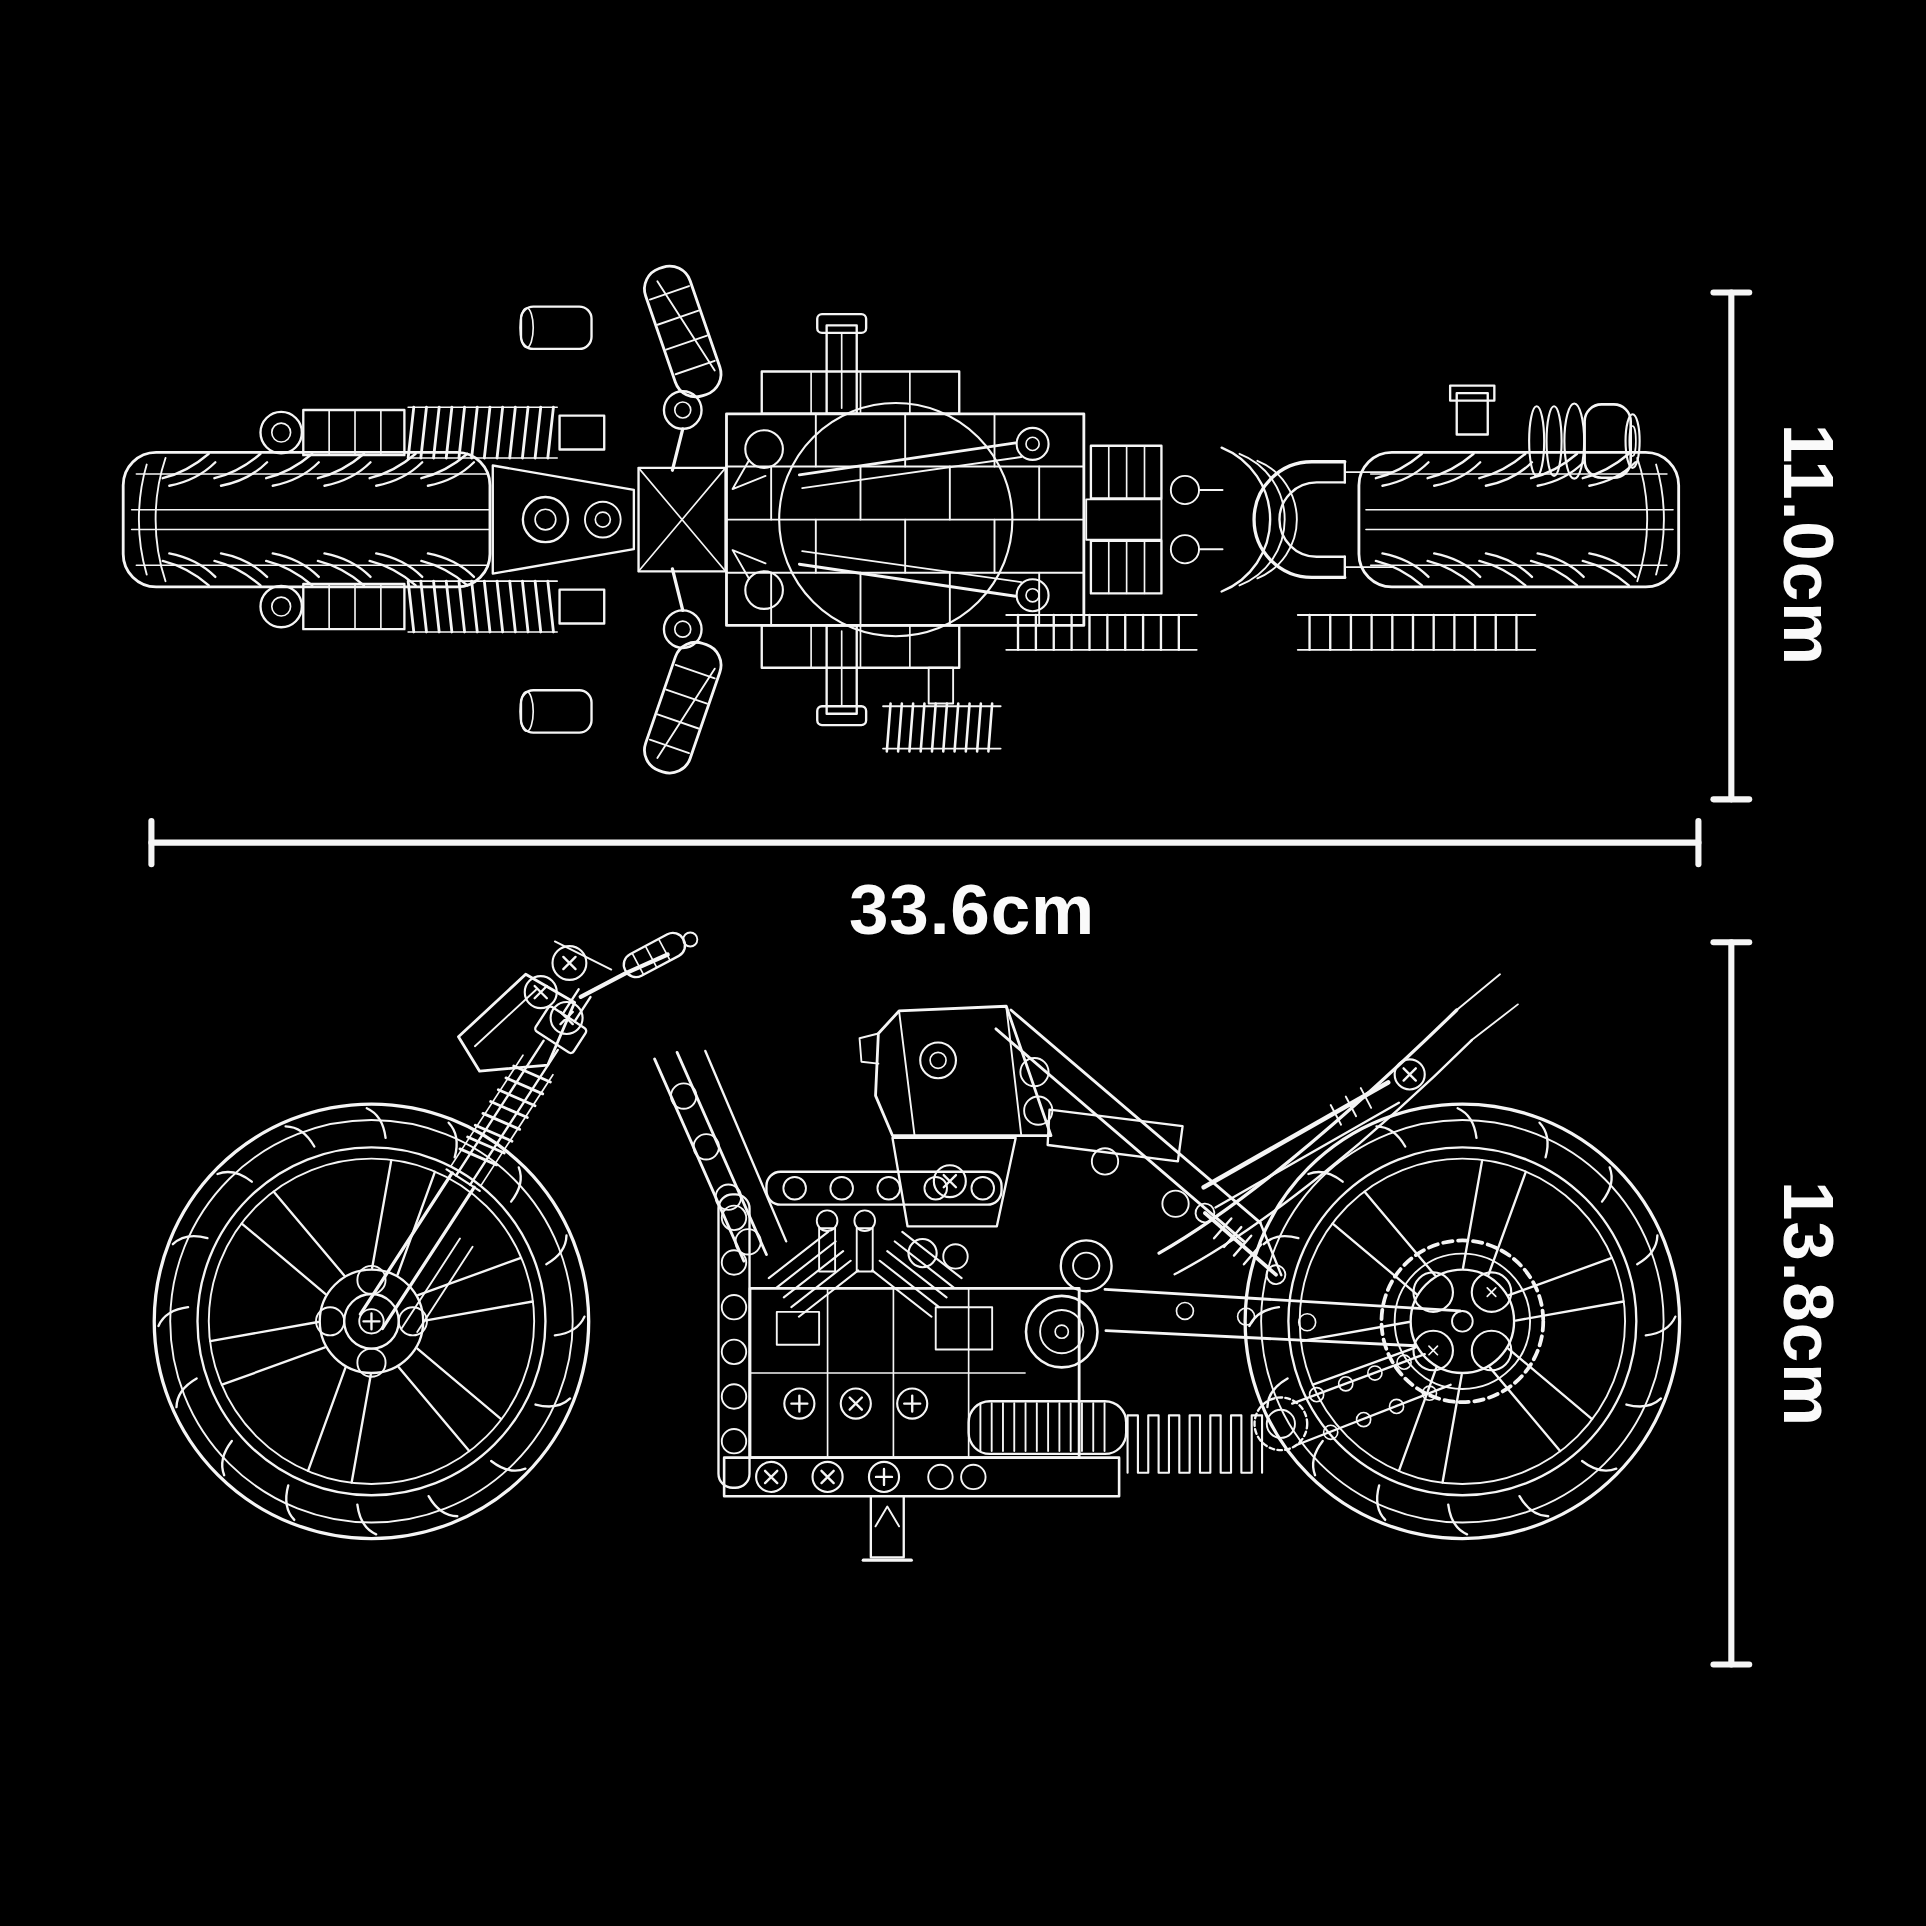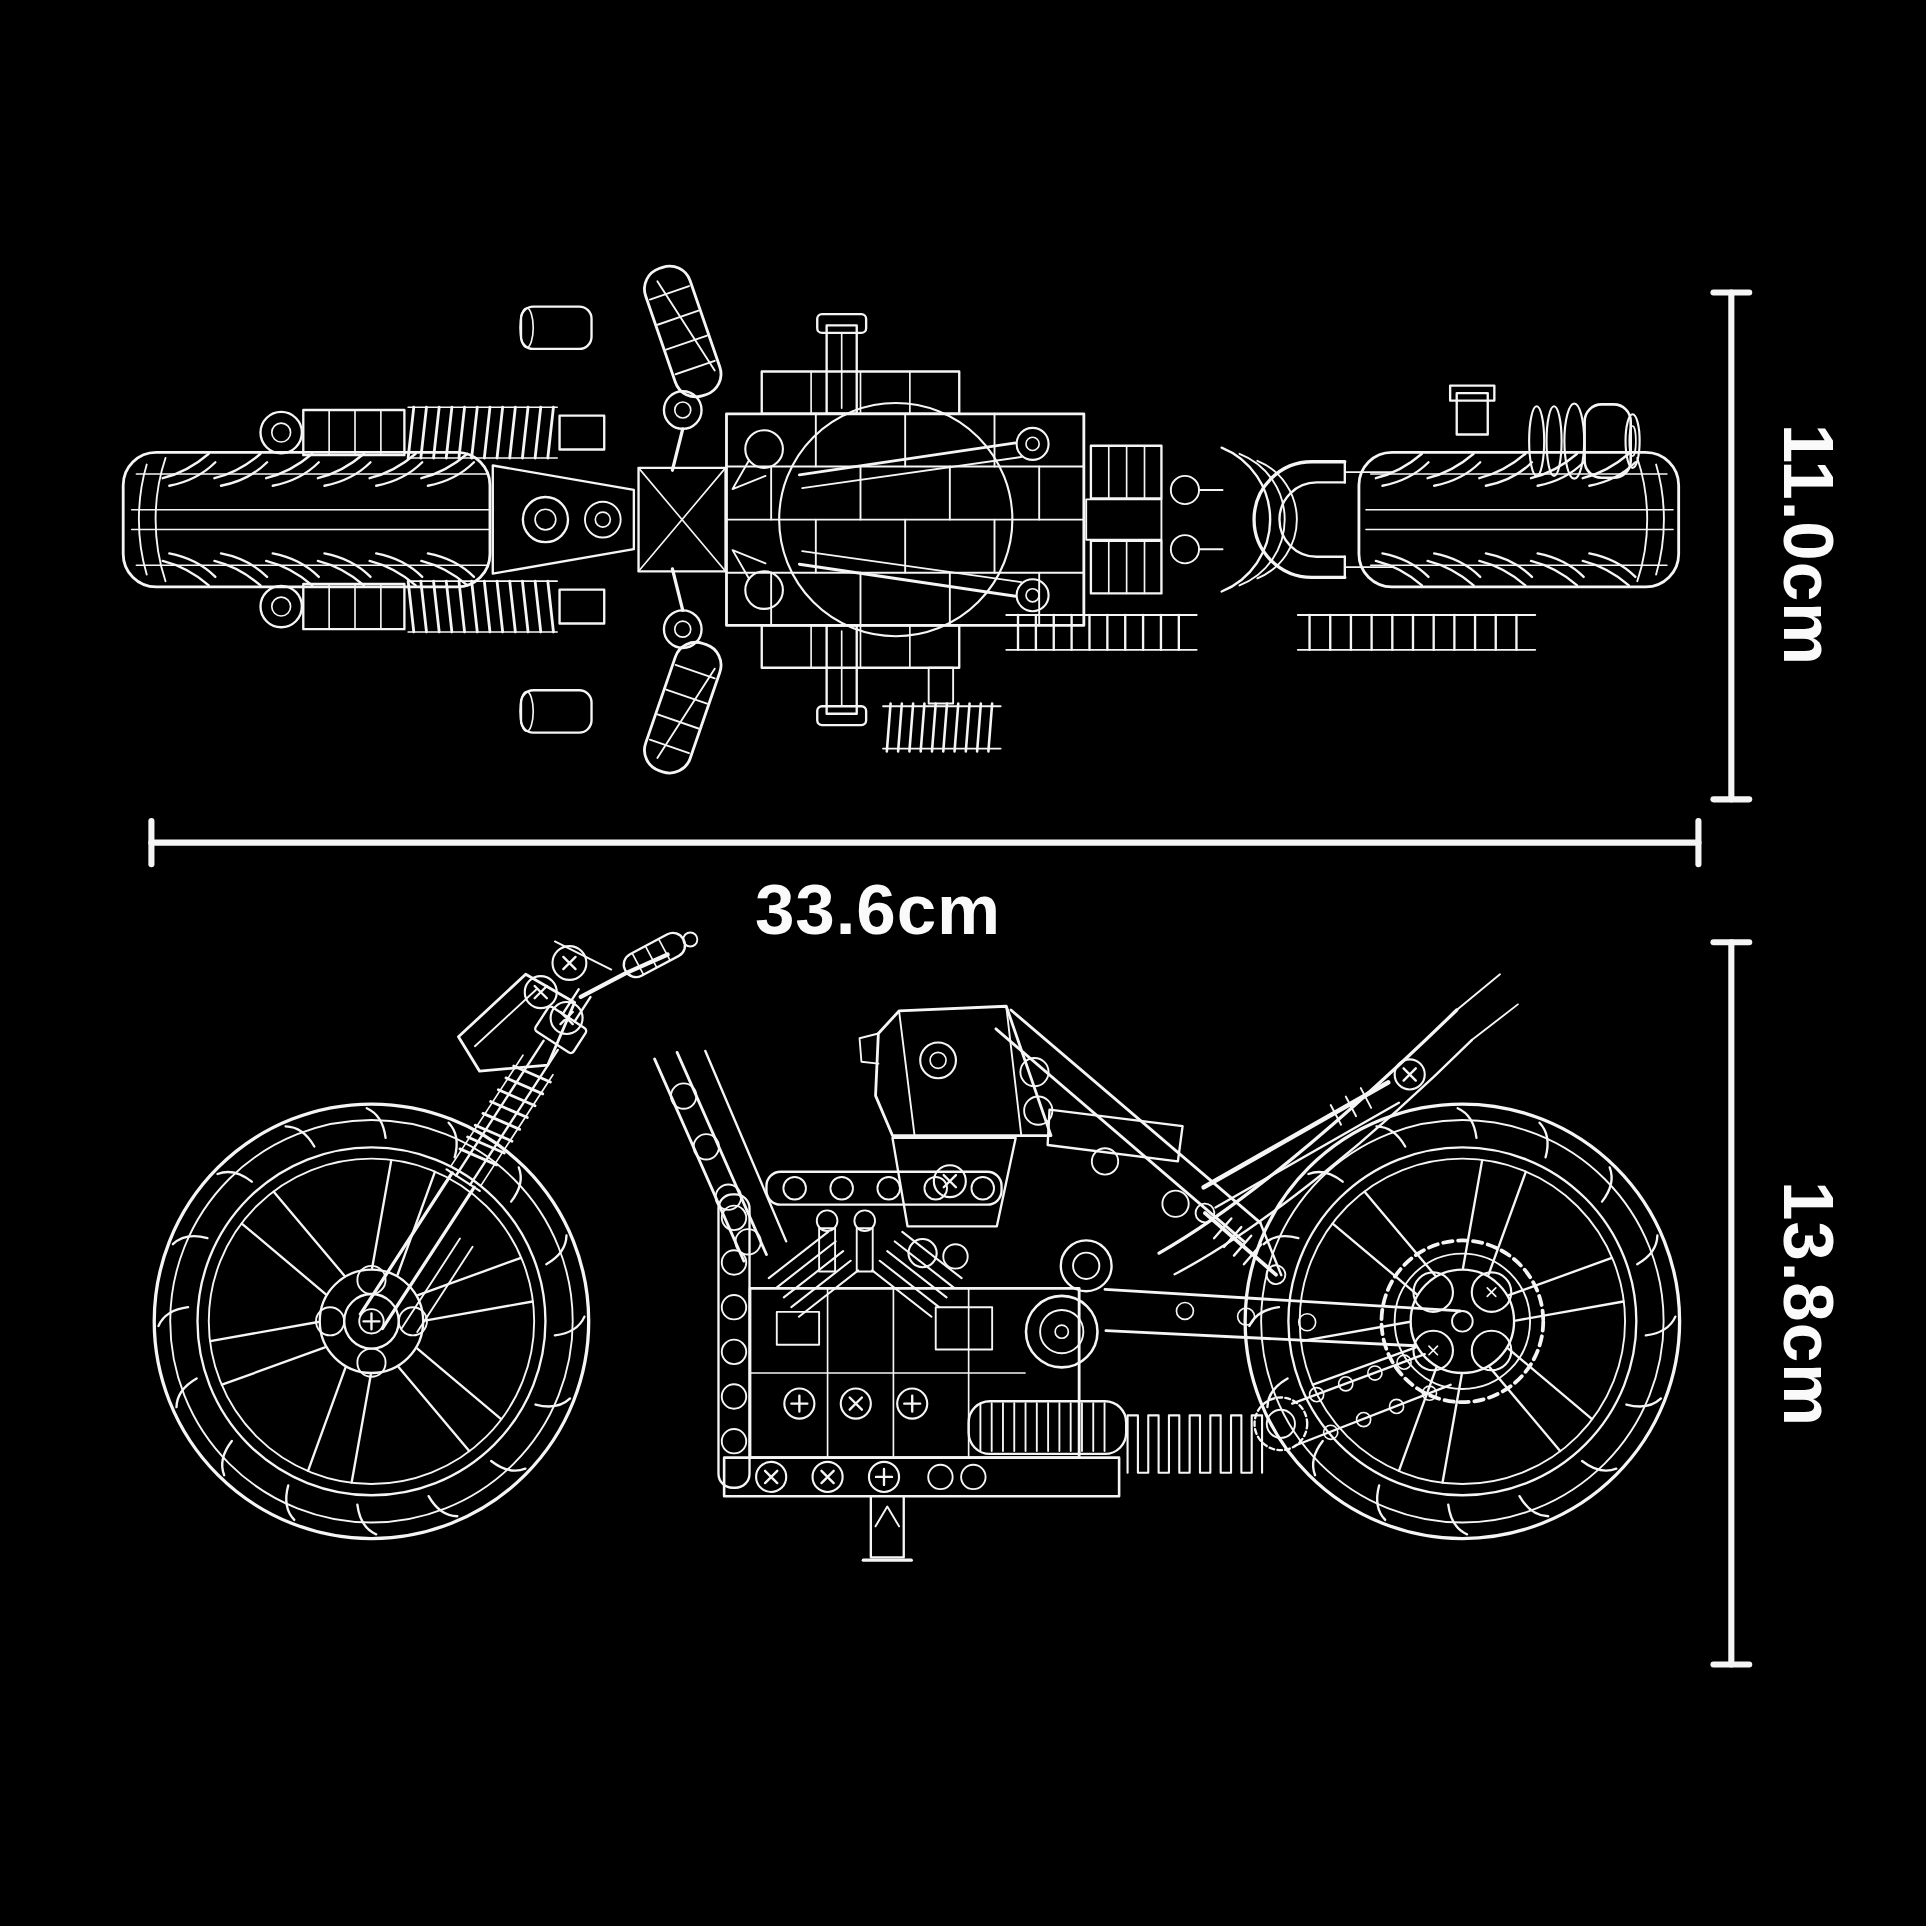--- a/index.html
+++ b/index.html
@@ -562,20 +562,20 @@
       <line x1="3644" y1="1700" x2="3720" y2="1700" class="s13"></line>
     </g>
     <g>
       <line x1="3682" y1="2004" x2="3682" y2="3540" class="s13"></line>
       <line x1="3644" y1="2004" x2="3720" y2="2004" class="s13"></line>
       <line x1="3644" y1="3540" x2="3720" y2="3540" class="s13"></line>
     </g>
   </g>
 </svg>
 
-<div class="dim-label" style="left:878px;top:909px;">33.6cm</div>
+<div class="dim-label" style="left:972px;top:909px;">33.6cm</div>
 
 <div class="dim-label rot" style="left:1808px;top:545px;">11.0cm</div>
 
 <div class="dim-label rot" style="left:1808px;top:1304px;">13.8cm</div>
 
 </div>
 
 
 </body></html>

